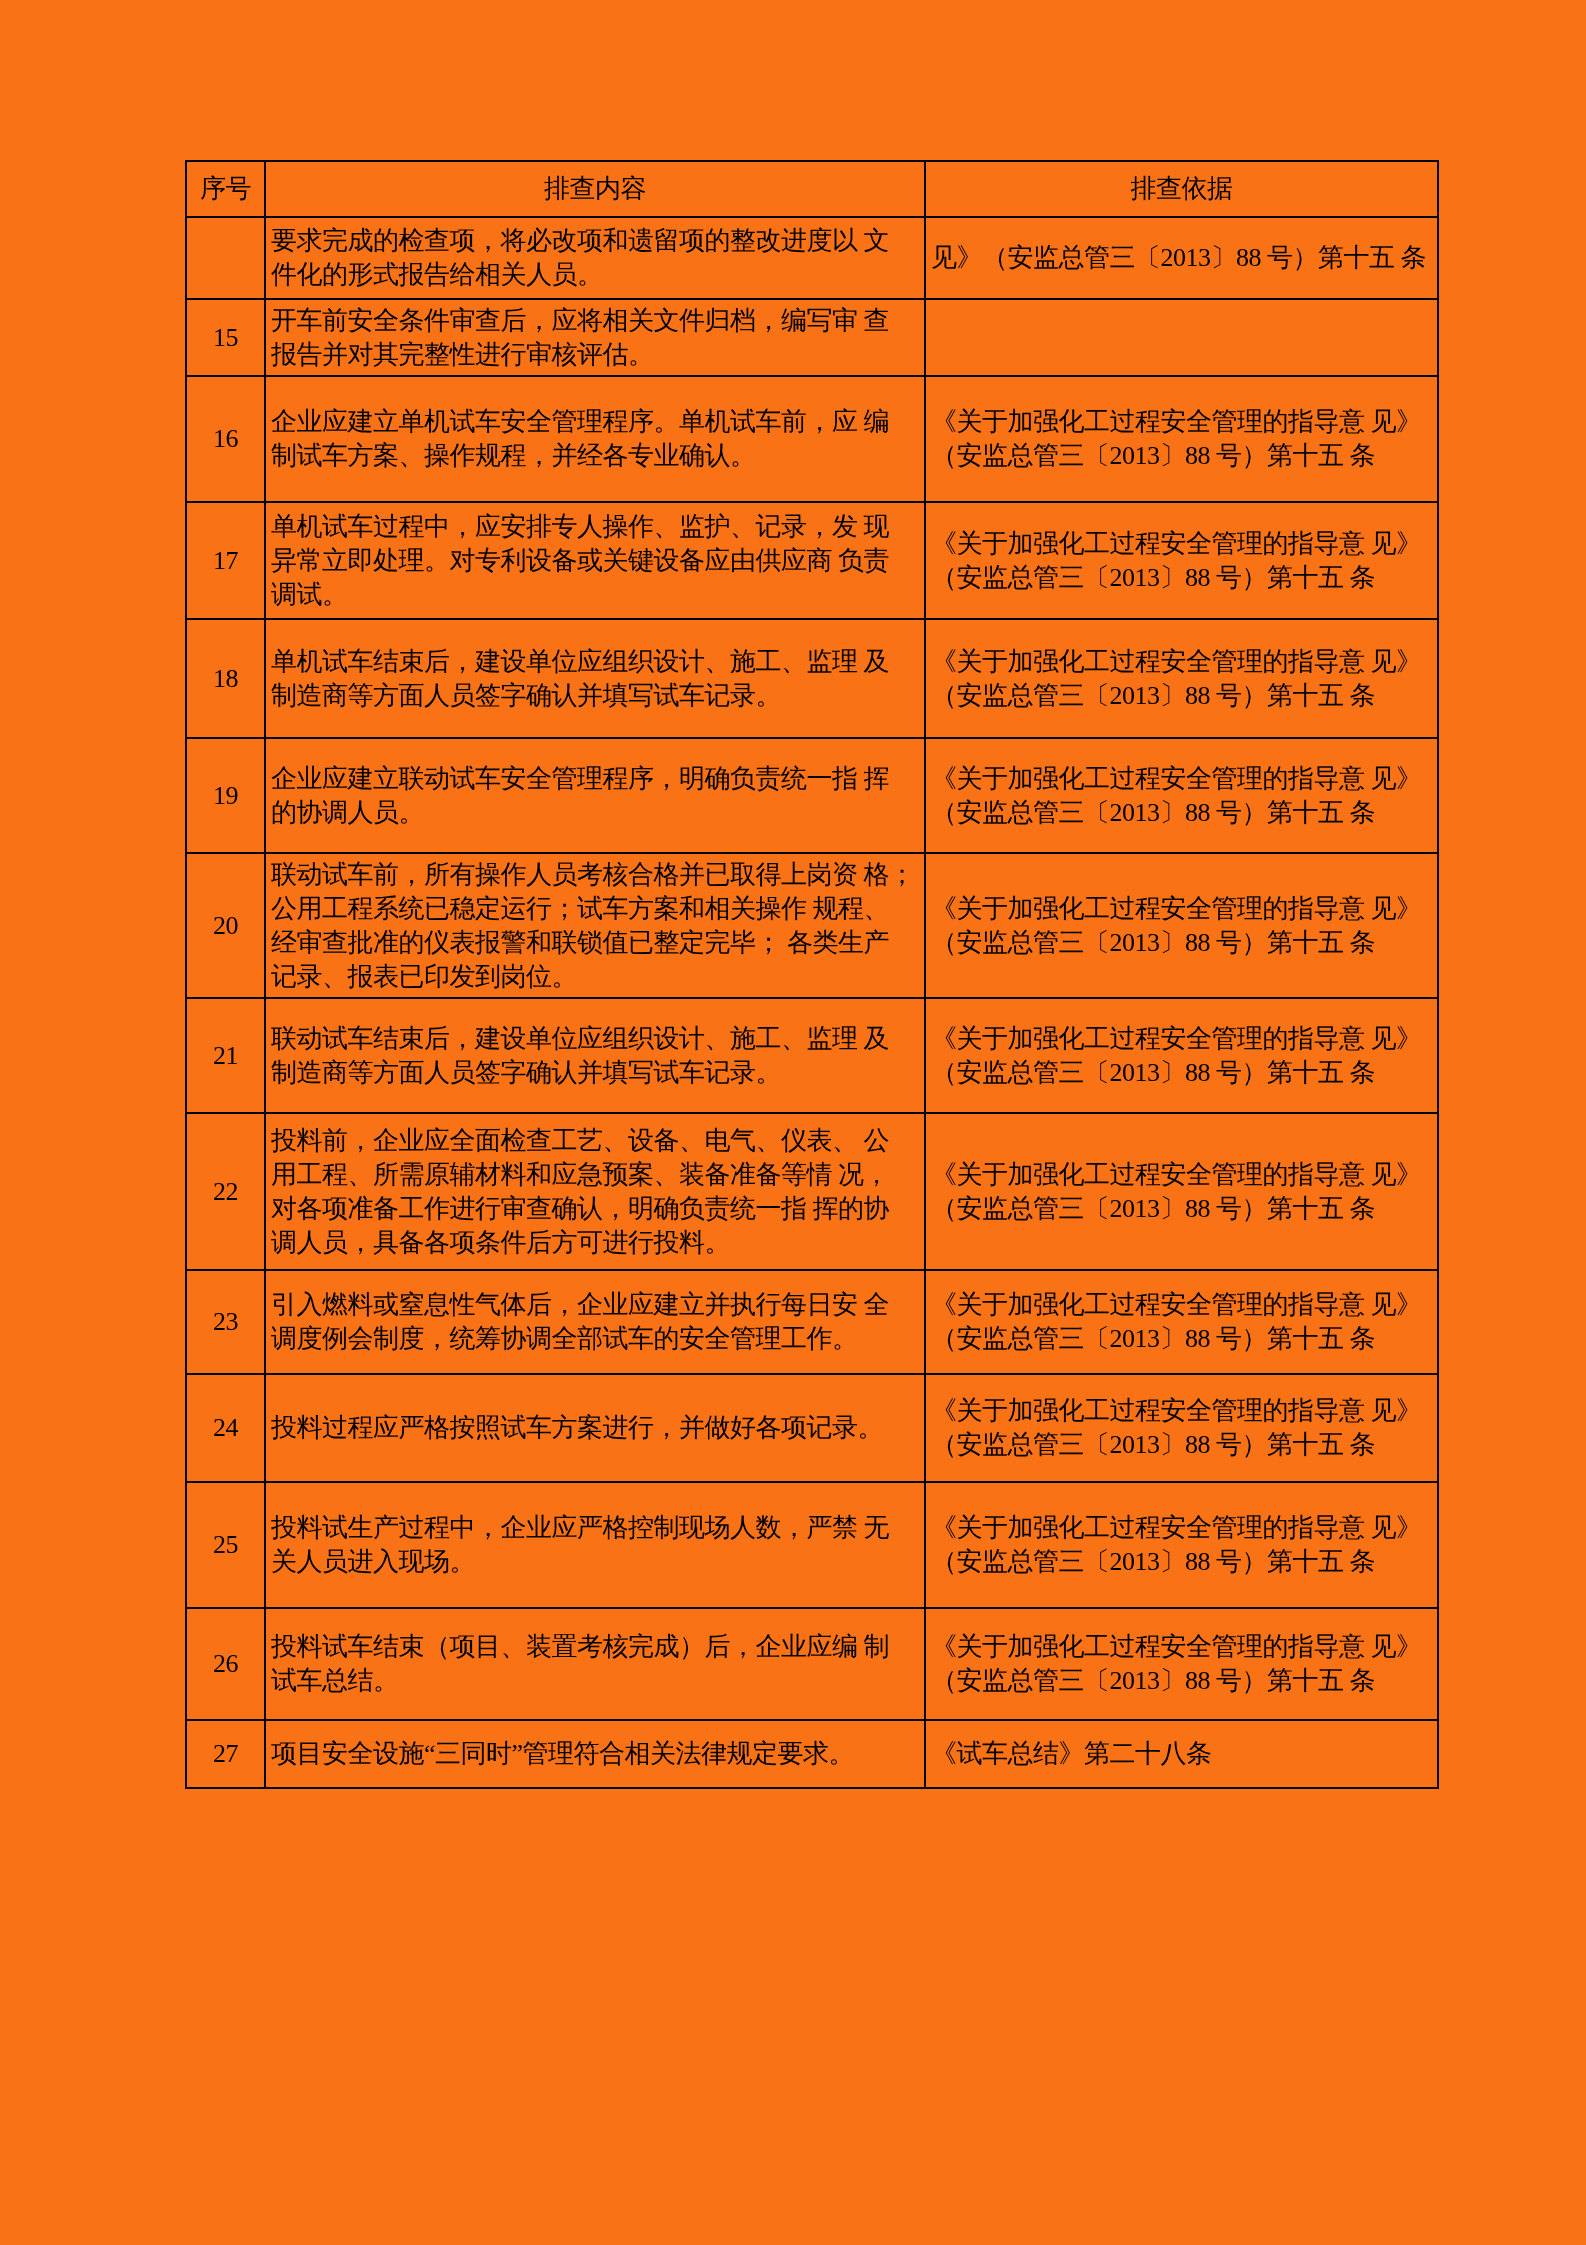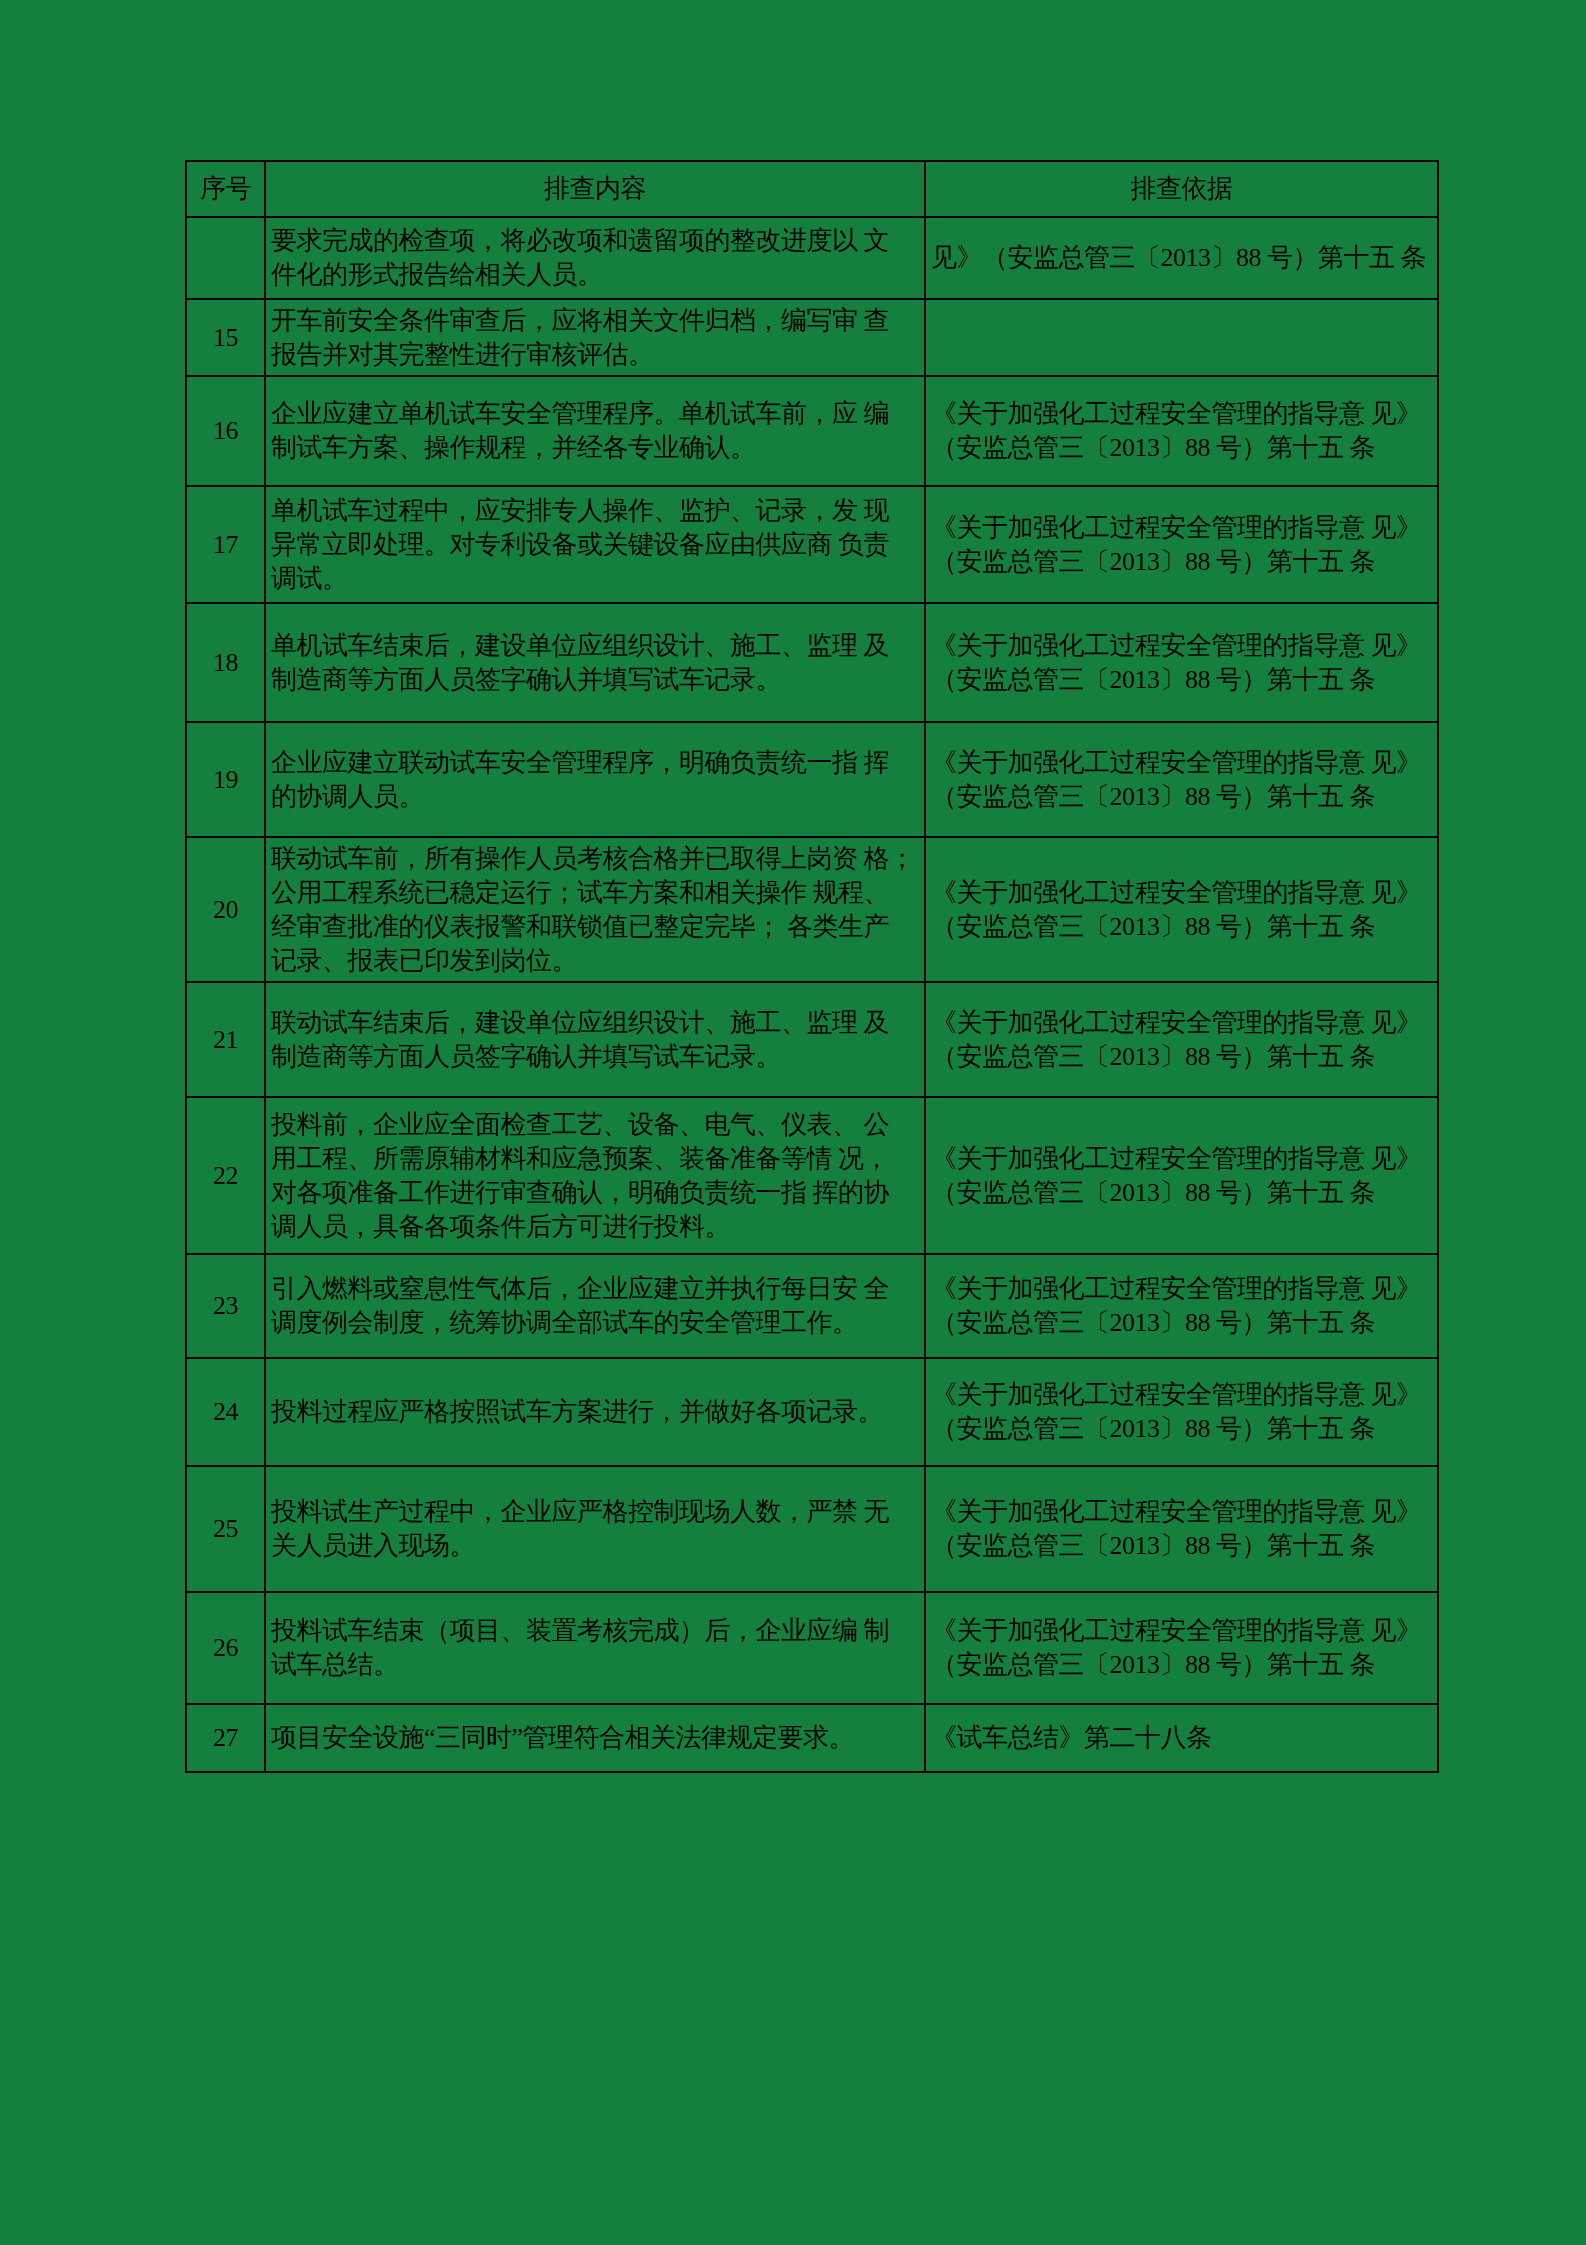--- a/index.html
+++ b/index.html
@@ -1,20 +1,20 @@
 <!DOCTYPE html>
 <html><head>
 <meta charset="utf-8">
 <style>
   html, body { margin: 0; padding: 0; background: #ffffff; }
   .page {
     position: relative;
     width: 1586px;
     height: 2245px;
-    background: #15803d;
+    background: #f97316;
     overflow: hidden;
     font-family: "Liberation Serif", "DejaVu Serif", serif;
     color: #000000;
   }
   table.checklist {
     position: absolute;
     left: 185px;
     top: 160px;
     width: 1252px;
     border-collapse: collapse;
@@ -60,21 +60,21 @@
         <td class="cell-text">要求完成的检查项，将必改项和遗留项的整改进度以 文
 件化的形式报告给相关人员。</td>
         <td class="cell-text">见》（安监总管三〔2013〕88 号）第十五 条</td>
       </tr>
       <tr style="height:77px;">
         <td class="cell-no">15</td>
         <td class="cell-text">开车前安全条件审查后，应将相关文件归档，编写审 查
 报告并对其完整性进行审核评估。</td>
         <td class="cell-text"></td>
       </tr>
-      <tr style="height:110px;">
+      <tr style="height:126px;">
         <td class="cell-no">16</td>
         <td class="cell-text">企业应建立单机试车安全管理程序。单机试车前，应 编
 制试车方案、操作规程，并经各专业确认。</td>
         <td class="cell-text">《关于加强化工过程安全管理的指导意 见》
 （安监总管三〔2013〕88 号）第十五 条</td>
       </tr>
       <tr style="height:117px;">
         <td class="cell-no">17</td>
         <td class="cell-text">单机试车过程中，应安排专人操作、监护、记录，发 现
 异常立即处理。对专利设备或关键设备应由供应商 负责

